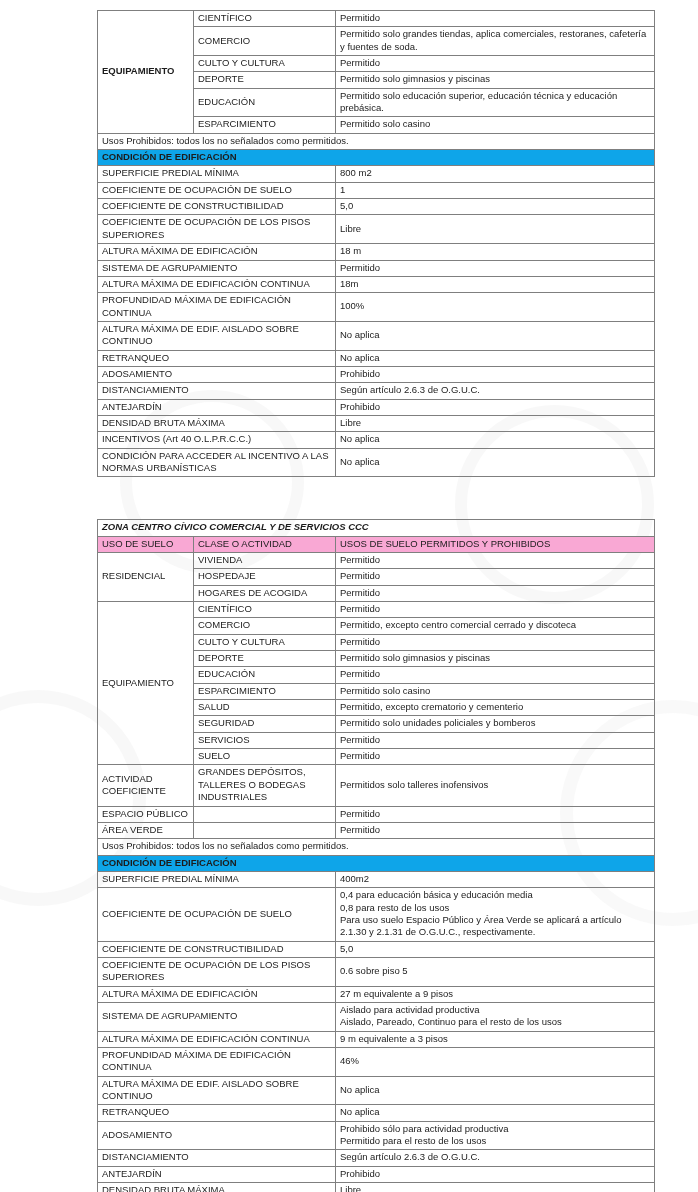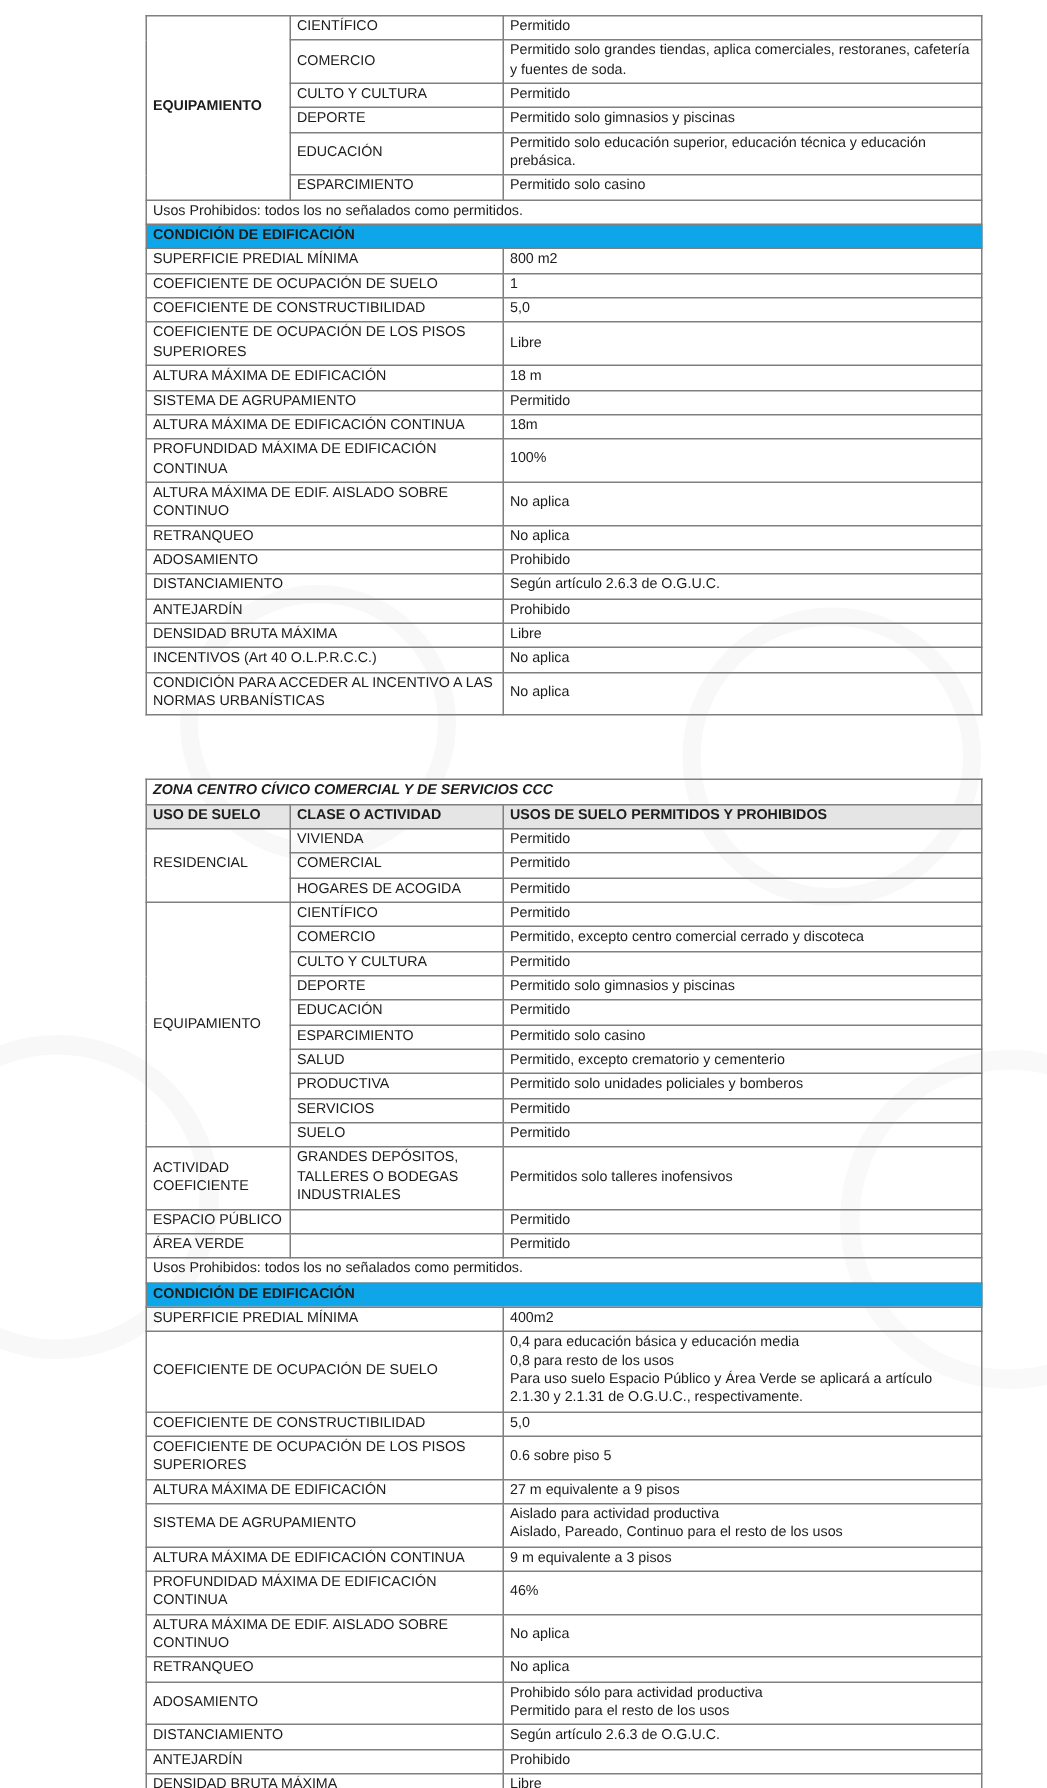--- a/index.html
+++ b/index.html
@@ -23,21 +23,21 @@
     padding:1px 4px 2px 4px;
     vertical-align:middle;
     line-height:1.3;
     white-space:pre-line;
     word-wrap:break-word;
     text-align:left;
   }
   td.cat{font-weight:bold;}
   td.shaded{background:#0ea5e9;font-weight:bold;}
   td.title{font-weight:bold;text-align:center;padding:3px 4px;font-style:italic;}
-  td.hd{font-weight:bold;text-align:center;background:#e5e5e5;}
+  td.hd{font-weight:normal;text-align:center;background:#f9a8d4;}
   table.t2{margin-top:42px;}
 </style>
 </head>
 <body>
 
 <div class="page">
   <div class="wm wm1"></div>
   <div class="wm wm2"></div>
   <div class="wm wm3"></div>
   <div class="wm wm4"></div>
@@ -161,21 +161,21 @@
         <td class="hd">USO DE SUELO</td>
         <td class="hd">CLASE O ACTIVIDAD</td>
         <td class="hd">USOS DE SUELO PERMITIDOS Y PROHIBIDOS</td>
       </tr>
       <tr>
         <td rowspan="3">RESIDENCIAL</td>
         <td>VIVIENDA</td>
         <td>Permitido</td>
       </tr>
       <tr>
-        <td>COMERCIAL</td>
+        <td>HOSPEDAJE</td>
         <td>Permitido</td>
       </tr>
       <tr>
         <td>HOGARES DE ACOGIDA</td>
         <td>Permitido</td>
       </tr>
       <tr>
         <td rowspan="10">EQUIPAMIENTO</td>
         <td>CIENTÍFICO</td>
         <td>Permitido</td>
@@ -198,21 +198,21 @@
       </tr>
       <tr>
         <td>ESPARCIMIENTO</td>
         <td>Permitido solo casino</td>
       </tr>
       <tr>
         <td>SALUD</td>
         <td>Permitido, excepto crematorio y cementerio</td>
       </tr>
       <tr>
-        <td>PRODUCTIVA</td>
+        <td>SEGURIDAD</td>
         <td>Permitido solo unidades policiales y bomberos</td>
       </tr>
       <tr>
         <td>SERVICIOS</td>
         <td>Permitido</td>
       </tr>
       <tr>
         <td>SUELO</td>
         <td>Permitido</td>
       </tr>

